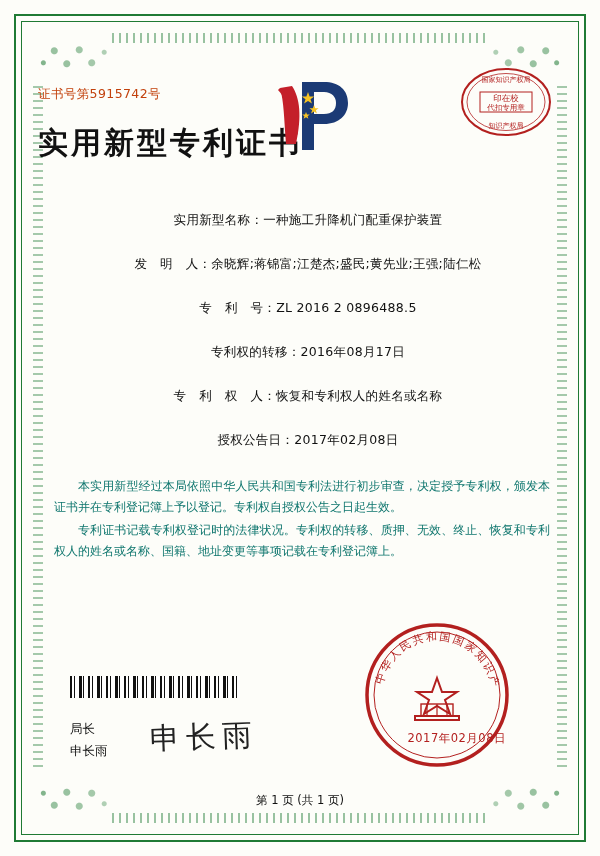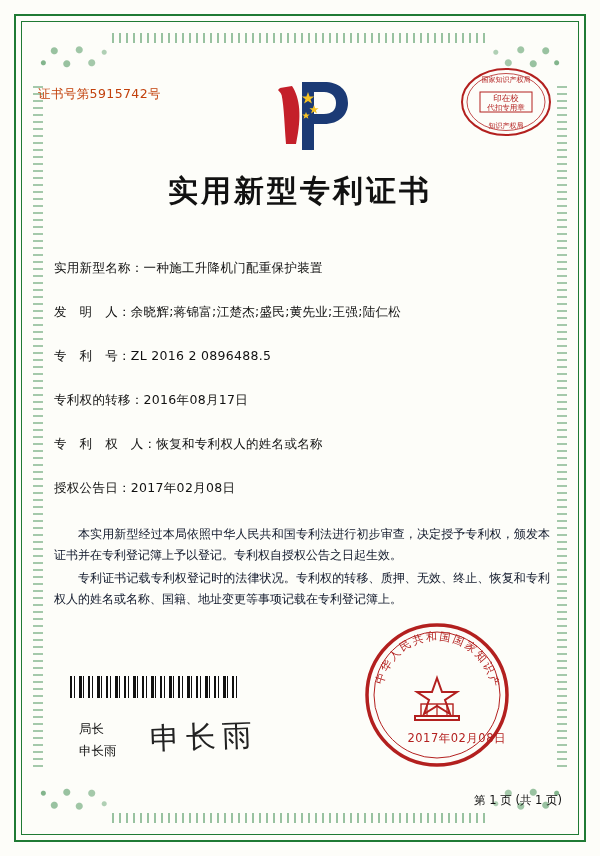--- a/index.html
+++ b/index.html
@@ -124,49 +124,50 @@
   
   .seal-top {
     position: absolute;
     right: 8px;
     top: 22px;
     width: 96px;
     height: 72px;
   }
 
   .title {
-    margin-top: 68px;
-    text-align: center;
+    margin-top: 20px;
+    text-align: left;
     font-family: "DejaVu Serif", "Liberation Serif", serif;
     font-size: 30px;
     font-weight: bold;
     letter-spacing: 3px;
     color: #111;
   }
 
   .fields {
     margin-top: 48px;
     padding-left: 16px;
   }
   .field {
     font-size: 12.5px;
     color: #111;
     margin-bottom: 27px;
     letter-spacing: .3px;
     white-space: nowrap;
+    text-align: center;
   }
   .field .lbl { display: inline; }
   .field .val { display: inline; }
 
   .body-text {
     margin-top: 10px;
     padding: 0 12px 0 16px;
     font-size: 12px;
     line-height: 21px;
-    color: #0f172a;
+    color: #0f766e;
     text-align: justify;
   }
   .body-text p {
     margin: 0 0 2px 0;
     text-indent: 2em;
   }
 
   
   .barcode {
     position: absolute;
@@ -175,21 +176,21 @@
     width: 170px;
     height: 22px;
     background:
       repeating-linear-gradient(90deg,
         #111 0 2px, #fff 2px 4px, #111 4px 5px, #fff 5px 9px,
         #111 9px 12px, #fff 12px 13px, #111 13px 14px, #fff 14px 18px);
   }
 
   .signature-block {
     position: absolute;
-    left: 41px;
+    left: 32px;
     bottom: 54px;
     font-size: 12.5px;
     line-height: 22px;
     color: #111;
   }
 
   .handwriting {
     position: absolute;
     left: 112px;
     bottom: 58px;
@@ -215,21 +216,21 @@
     font-size: 11.5px;
     color: #b3201f;
     letter-spacing: .5px;
   }
 
   .page-footer {
     position: absolute;
     left: 0;
     right: 0;
     bottom: 8px;
-    text-align: right;
+    text-align: center;
     font-size: 11.5px;
     color: #111;
   }
 </style>
 </head>
 <body>
 
 <div id="certificate">
 
   <div class="border-outer"></div>

